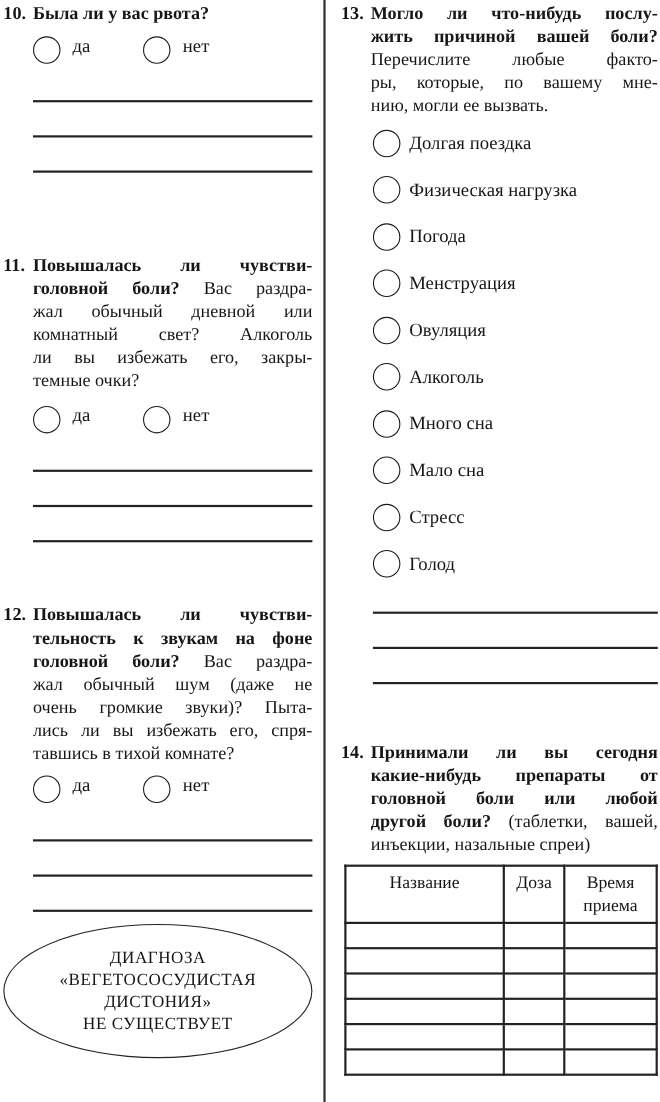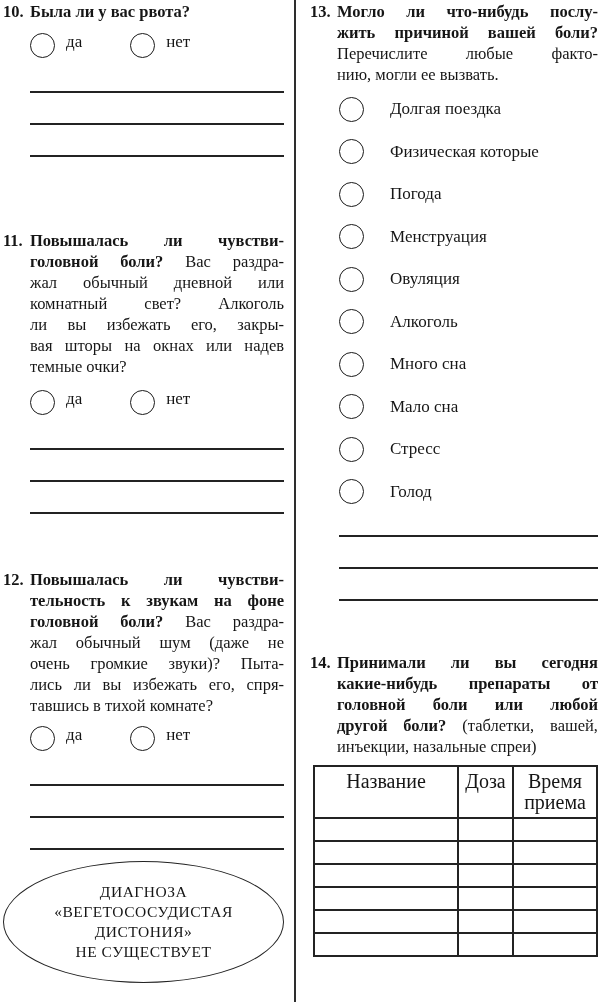--- a/index.html
+++ b/index.html
@@ -44,32 +44,32 @@
     margin-top:11px; margin-left:0; width:281px; height:122px;
     border:1.6px solid #232323; border-radius:50%;
     display:flex; flex-direction:column; justify-content:center; align-items:center;
     text-align:center;
   }
   .oval-line { font-size:15.5px; line-height:20px; letter-spacing:0.5px;font-family:Liberation Serif, serif; }
 
   .options { margin-top:11px; margin-left:2px; }
   .option { display:flex; align-items:center; height:26px; margin-bottom:16.5px; }
   .option:last-child { margin-bottom:0; }
-  .opt-label { margin-left:26px; font-size:17px; line-height:18px; }
+  .opt-label { margin-left:8px; font-size:17px; line-height:18px; }
 
   .rules-right { margin-left:2px; margin-top:0; }
   .sec-q14 { margin-top:51px; }
 
   .med-table {
     margin-top:8px; margin-left:3px; width:283px;
     border-collapse:collapse; table-layout:fixed;
   }
   .med-table th, .med-table td { border:2px solid #232323; }
   .med-table th {
-    font-weight:normal; font-size:20px; line-height:21px;
+    font-weight:normal; font-size:16px; line-height:21px;
     text-align:center; vertical-align:top; padding:4px 2px;
   }
   .med-table td { height:23px; }
   .c-name { width:144px; } .c-dose { width:55px; } .c-time { width:84px; }
 </style>
 </head>
 <body>
 
 <div class="page">
 
@@ -97,21 +97,20 @@
 
     <section class="question sec-q11">
       <div class="qnum">11.</div>
       <div class="qbody">
         <div class="para">
             <div class="line"><span class="b">Повышалась ли чувстви-</span></div>
             <div class="line"><span class="b">головной боли?</span><span> Вас раздра-</span></div>
             <div class="line"><span>жал обычный дневной или</span></div>
             <div class="line"><span>комнатный свет? Алкоголь</span></div>
             <div class="line"><span>ли вы избежать его, закры-</span></div>
-            <div class="line"><span>вая шторы на окнах или надев</span></div>
             <div class="line last"><span>темные очки?</span></div>
           </div>
         <div class="yn yn-11">
           <span class="circle"></span>
           <span class="lab">да</span>
           <span class="circle c2"></span>
           <span class="lab">нет</span>
         </div>
         <div class="rules">
             <div class="rule"></div>
@@ -160,30 +159,31 @@
 
   <div class="col col-right">
 
     <section class="question">
       <div class="qnum">13.</div>
       <div class="qbody">
         <div class="para">
             <div class="line"><span class="b">Могло ли что-нибудь послу-</span></div>
             <div class="line"><span class="b">жить причиной вашей боли?</span></div>
             <div class="line"><span>Перечислите любые факто-</span></div>
+            <div class="line"><span>ры, которые, по вашему мне-</span></div>
             <div class="line last"><span>нию, могли ее вызвать.</span></div>
           </div>
         <div class="options">
             <div class="option">
               <span class="circle"></span>
               <span class="opt-label">Долгая поездка</span>
             </div>
             <div class="option">
               <span class="circle"></span>
-              <span class="opt-label">Физическая которые</span>
+              <span class="opt-label">Физическая нагрузка</span>
             </div>
             <div class="option">
               <span class="circle"></span>
               <span class="opt-label">Погода</span>
             </div>
             <div class="option">
               <span class="circle"></span>
               <span class="opt-label">Менструация</span>
             </div>
             <div class="option">

